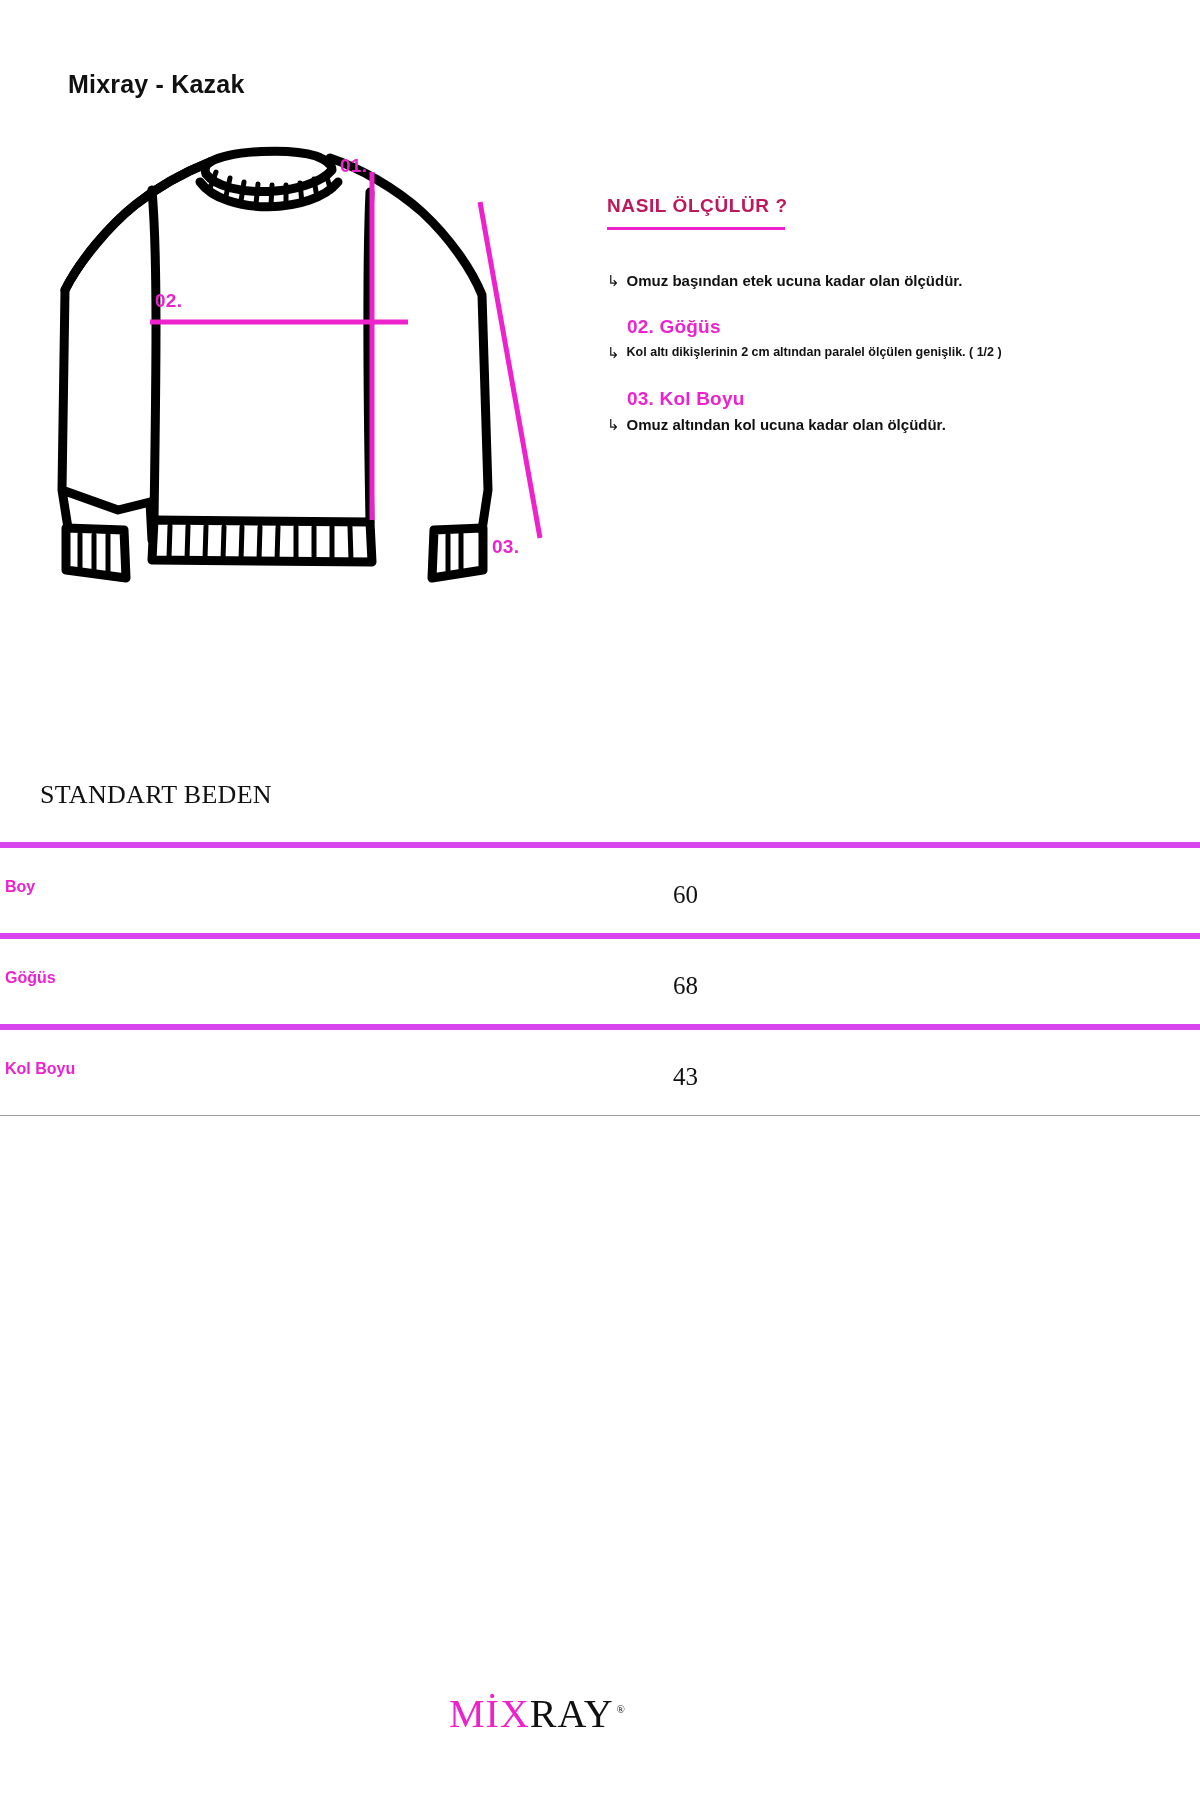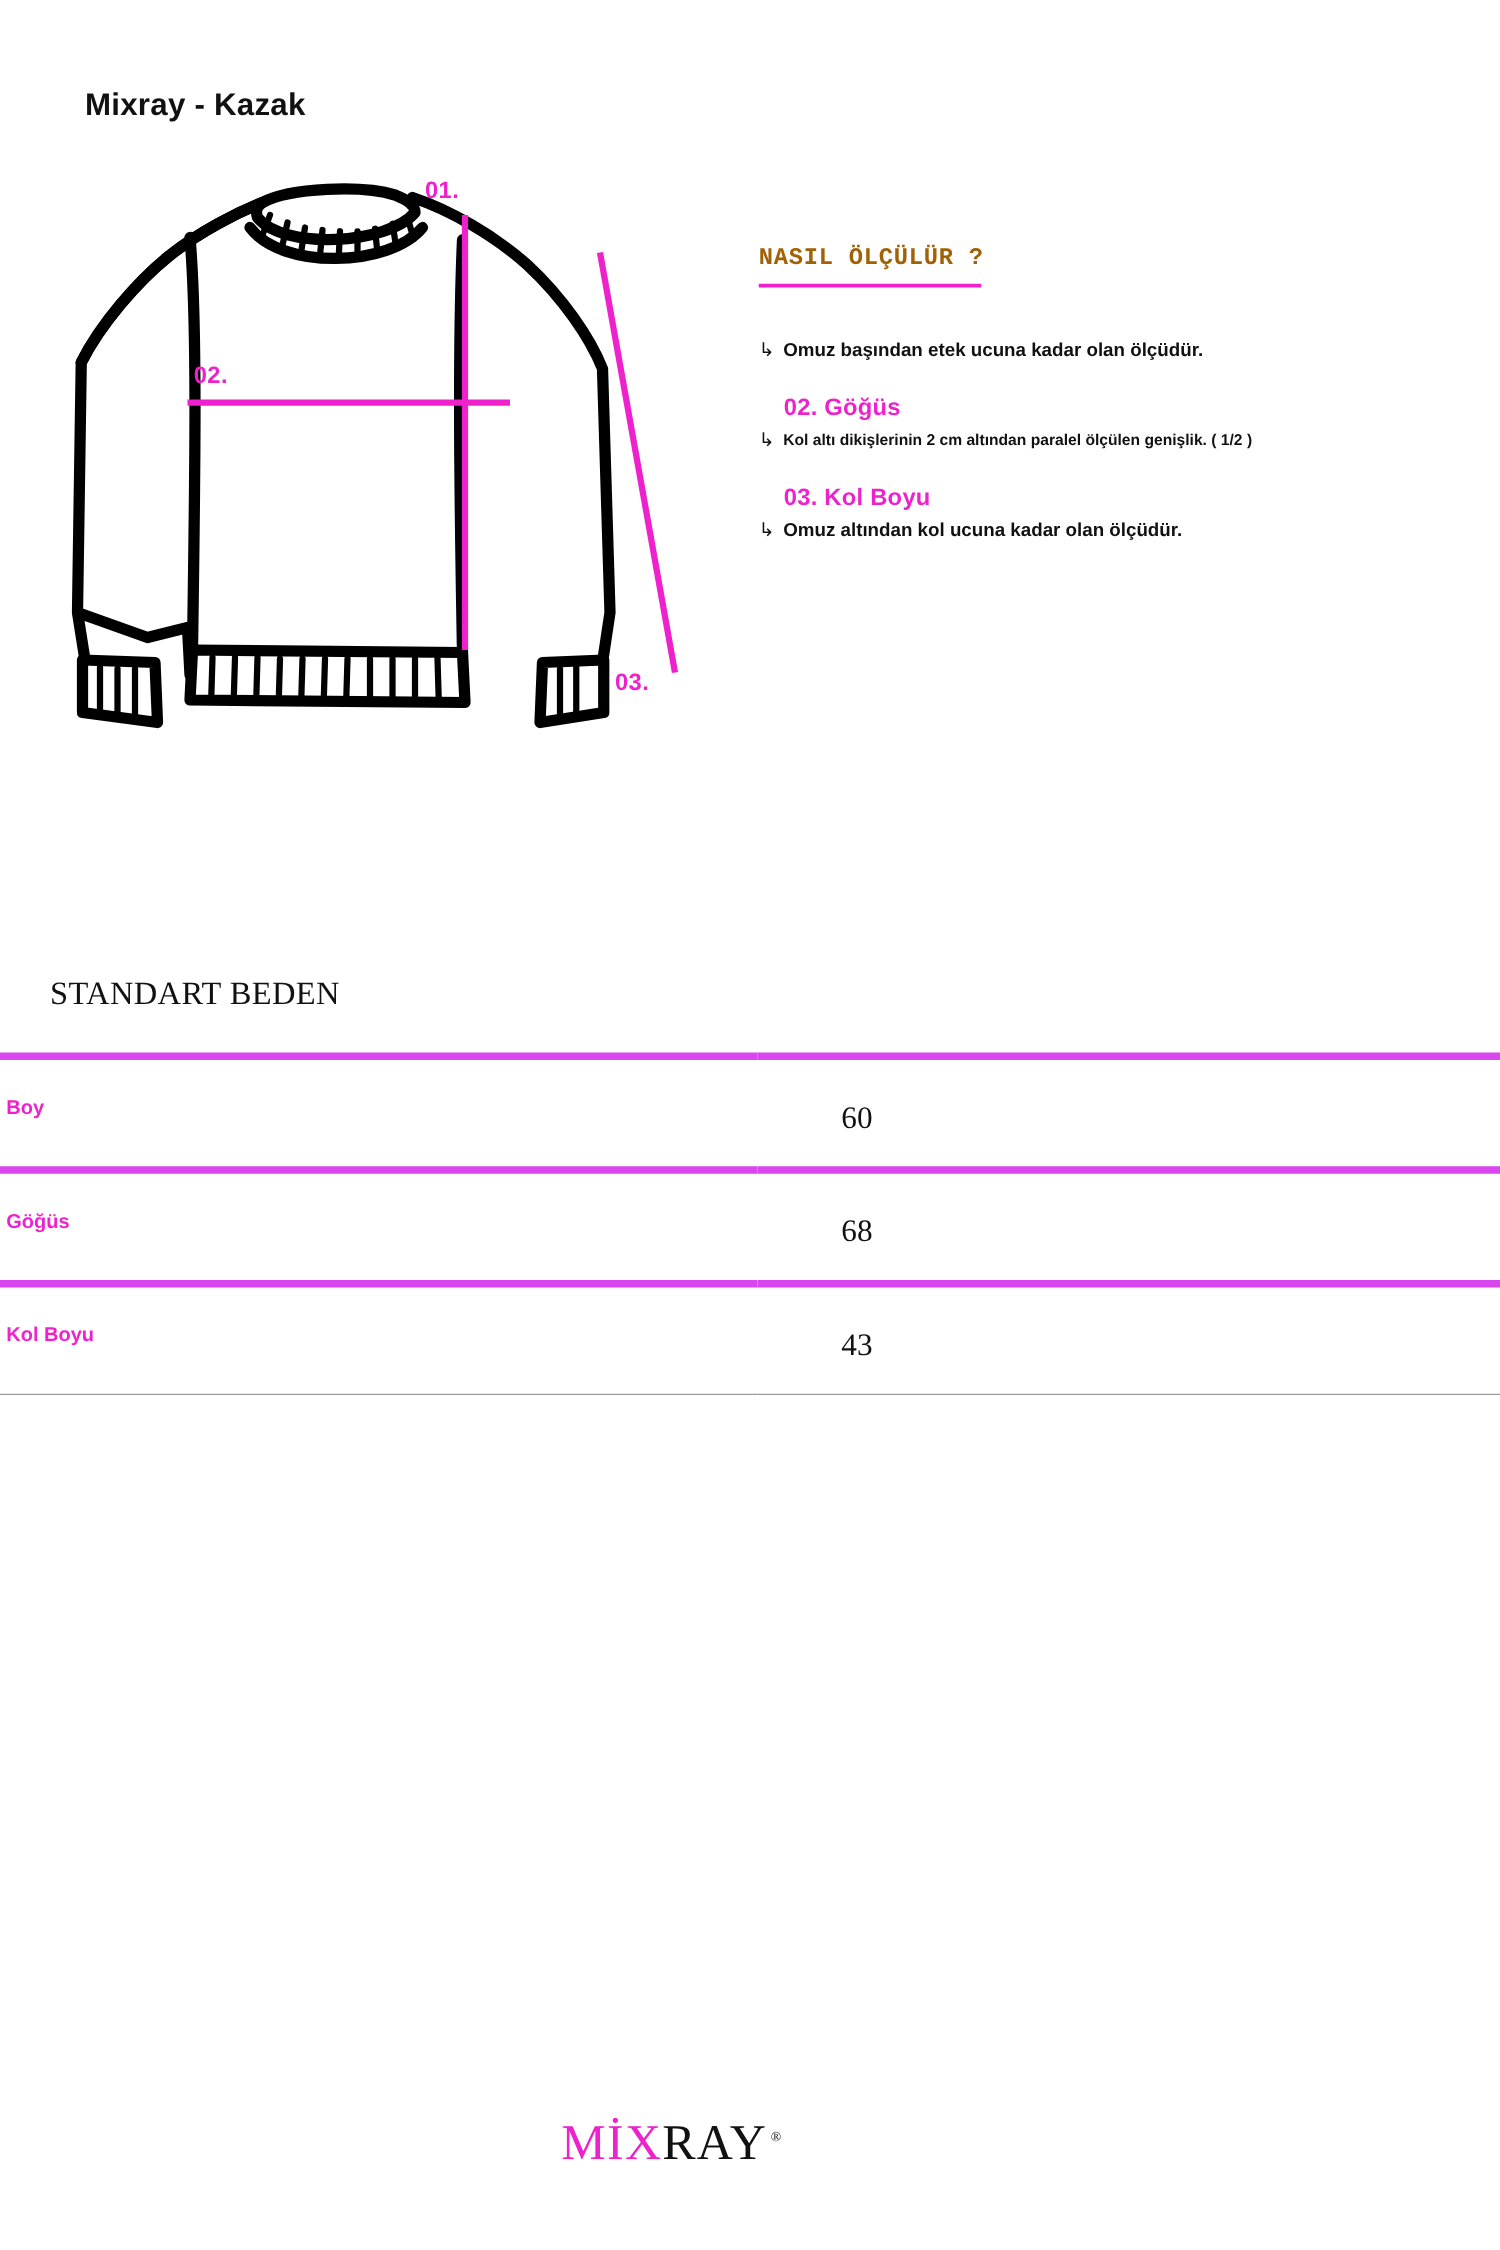--- a/index.html
+++ b/index.html
@@ -39,37 +39,36 @@
     display: block;
   }
 
   .dim-label {
     position: absolute;
     font-size: 19px;
     font-weight: bold;
     color: #ee22cc;
     letter-spacing: 0.3px;
   }
-  .dim-01 { left: 340px; top: 142px; }
+  .dim-01 { left: 340px; top: 155px; }
   .dim-02 { left: 155px; top: 290px; }
   .dim-03 { left: 492px; top: 536px; }
 
   
   .howto {
     position: absolute;
     left: 607px;
     top: 195px;
     width: 470px;
   }
   .howto-title {
     font-size: 19px;
     font-weight: bold;
-    color: #a16207;
+    color: #be185d;
     letter-spacing: 0.6px;
-    font-family: Liberation Mono, monospace;
   }
   .howto-rule {
     width: 178px;
     height: 3px;
     background: #ee22cc;
     margin-top: 10px;
   }
 
   .howto-item { margin-top: 26px; }
   .howto-item.first { margin-top: 42px; }

